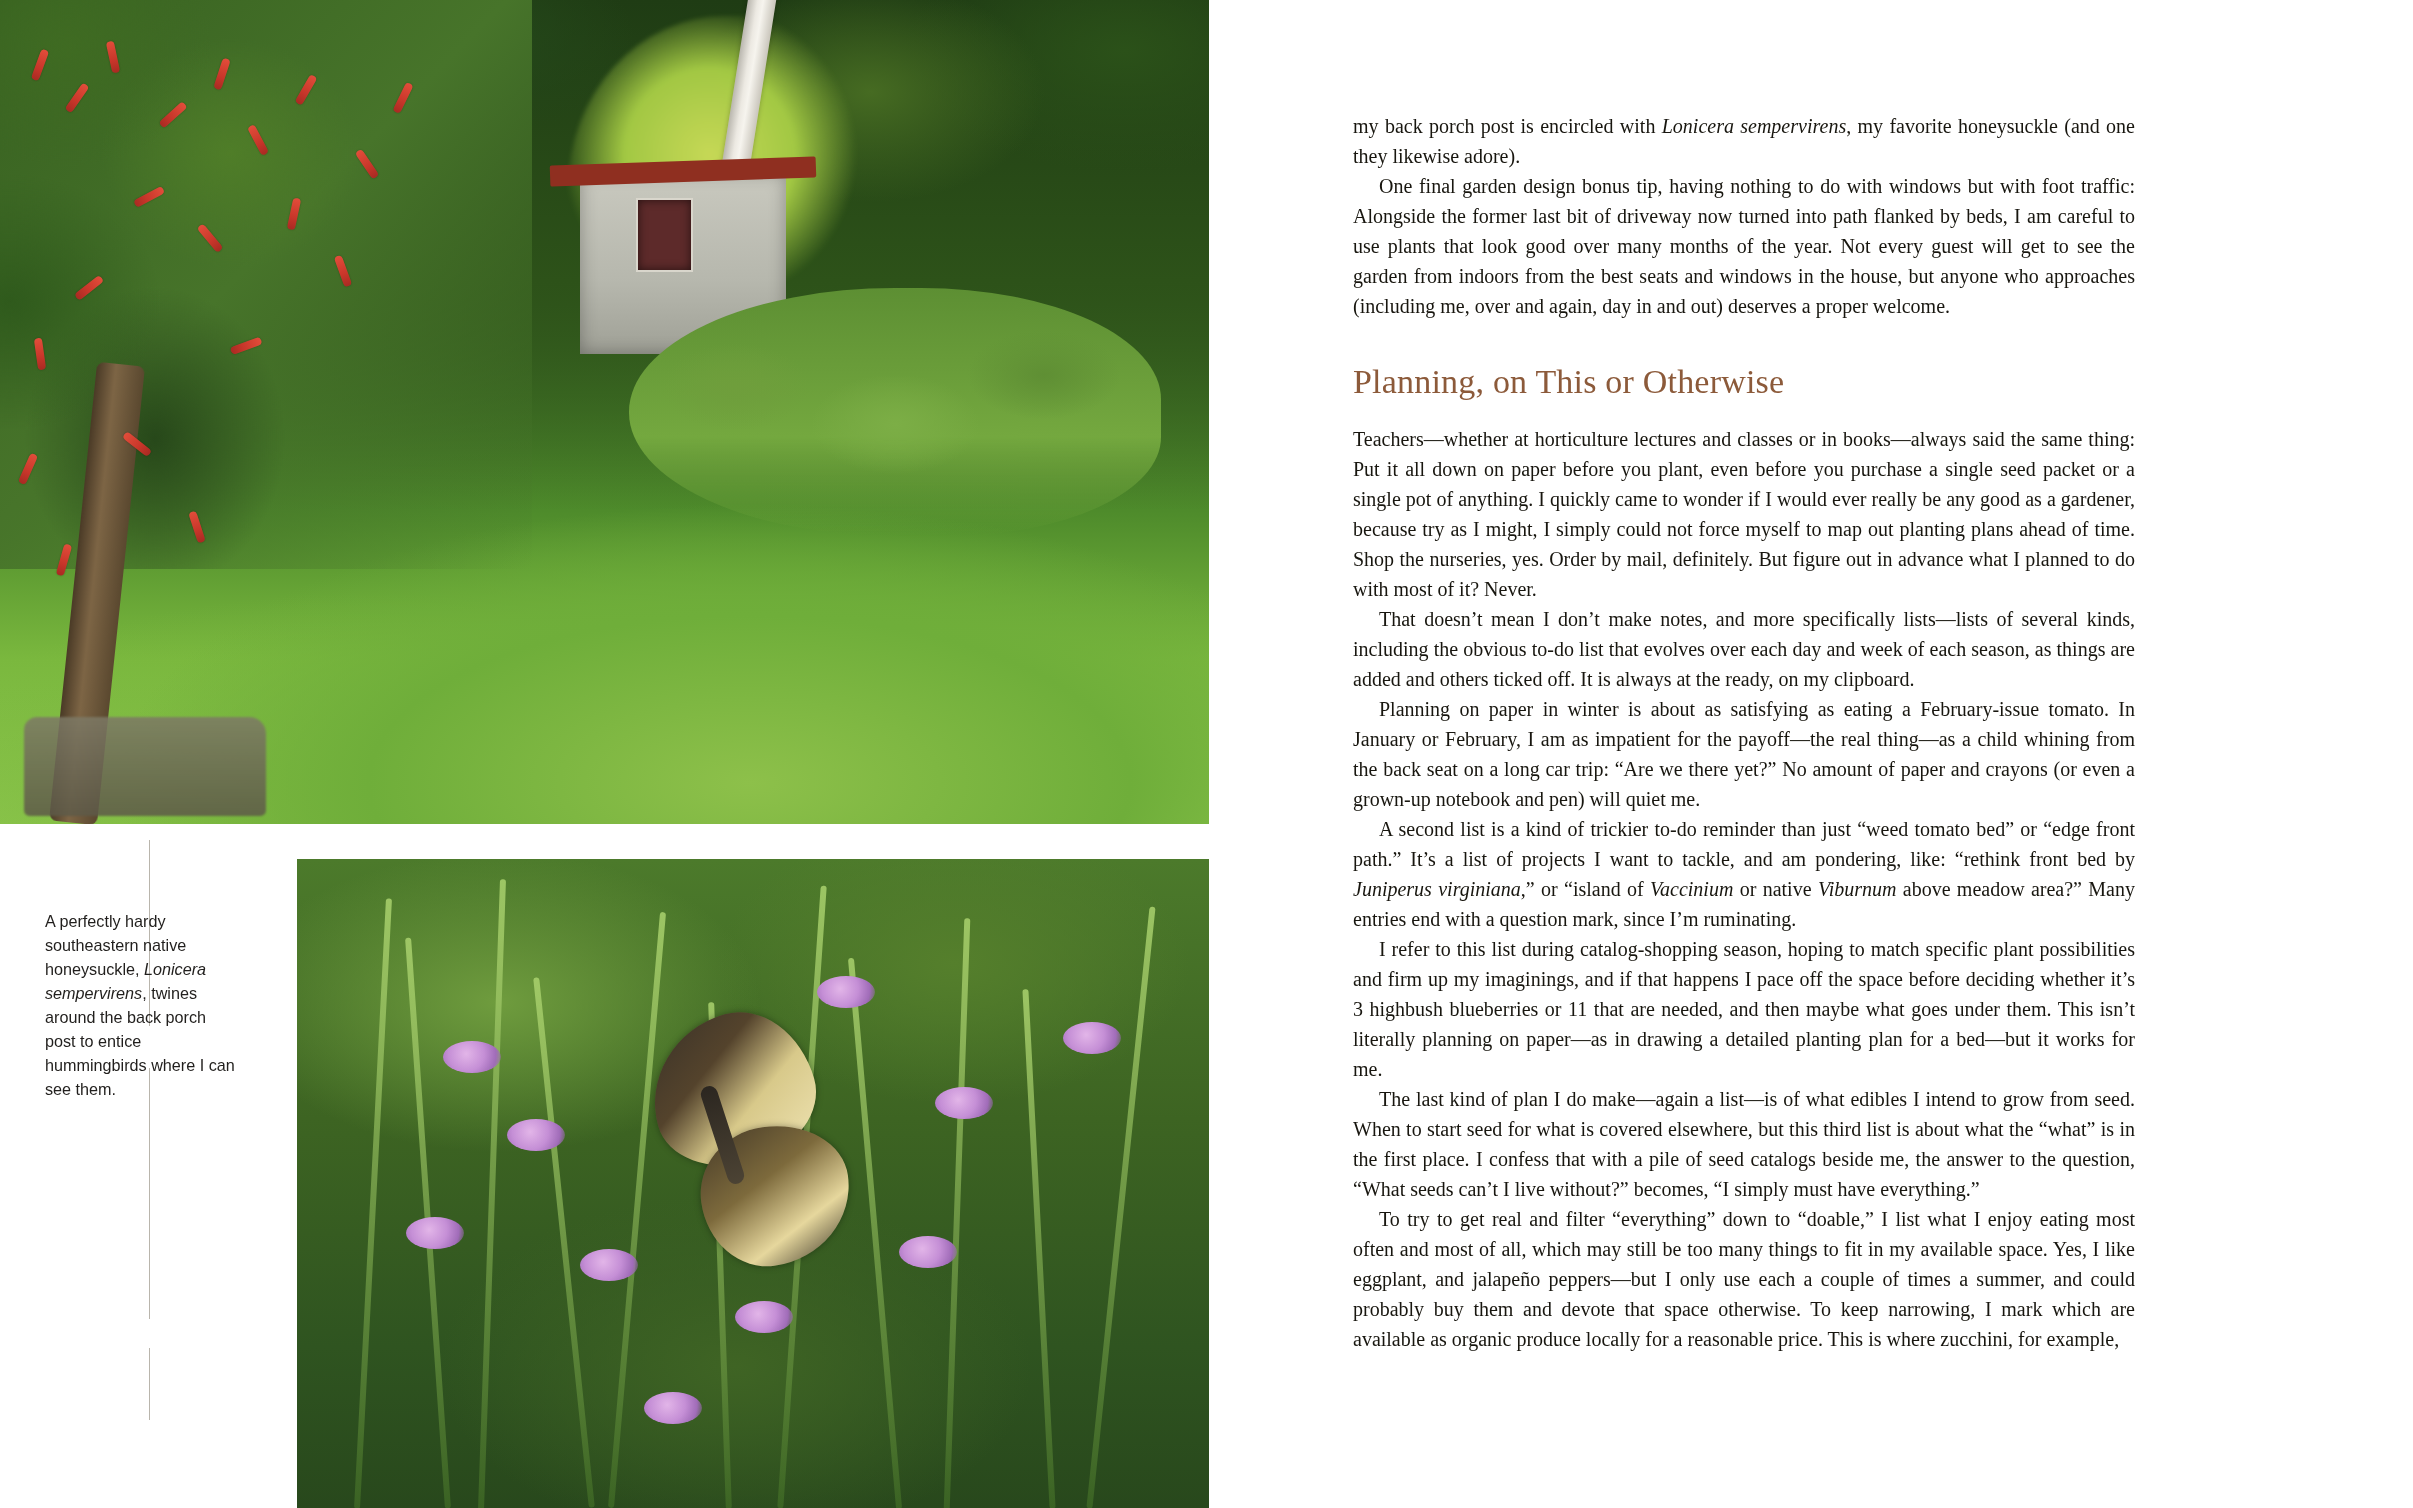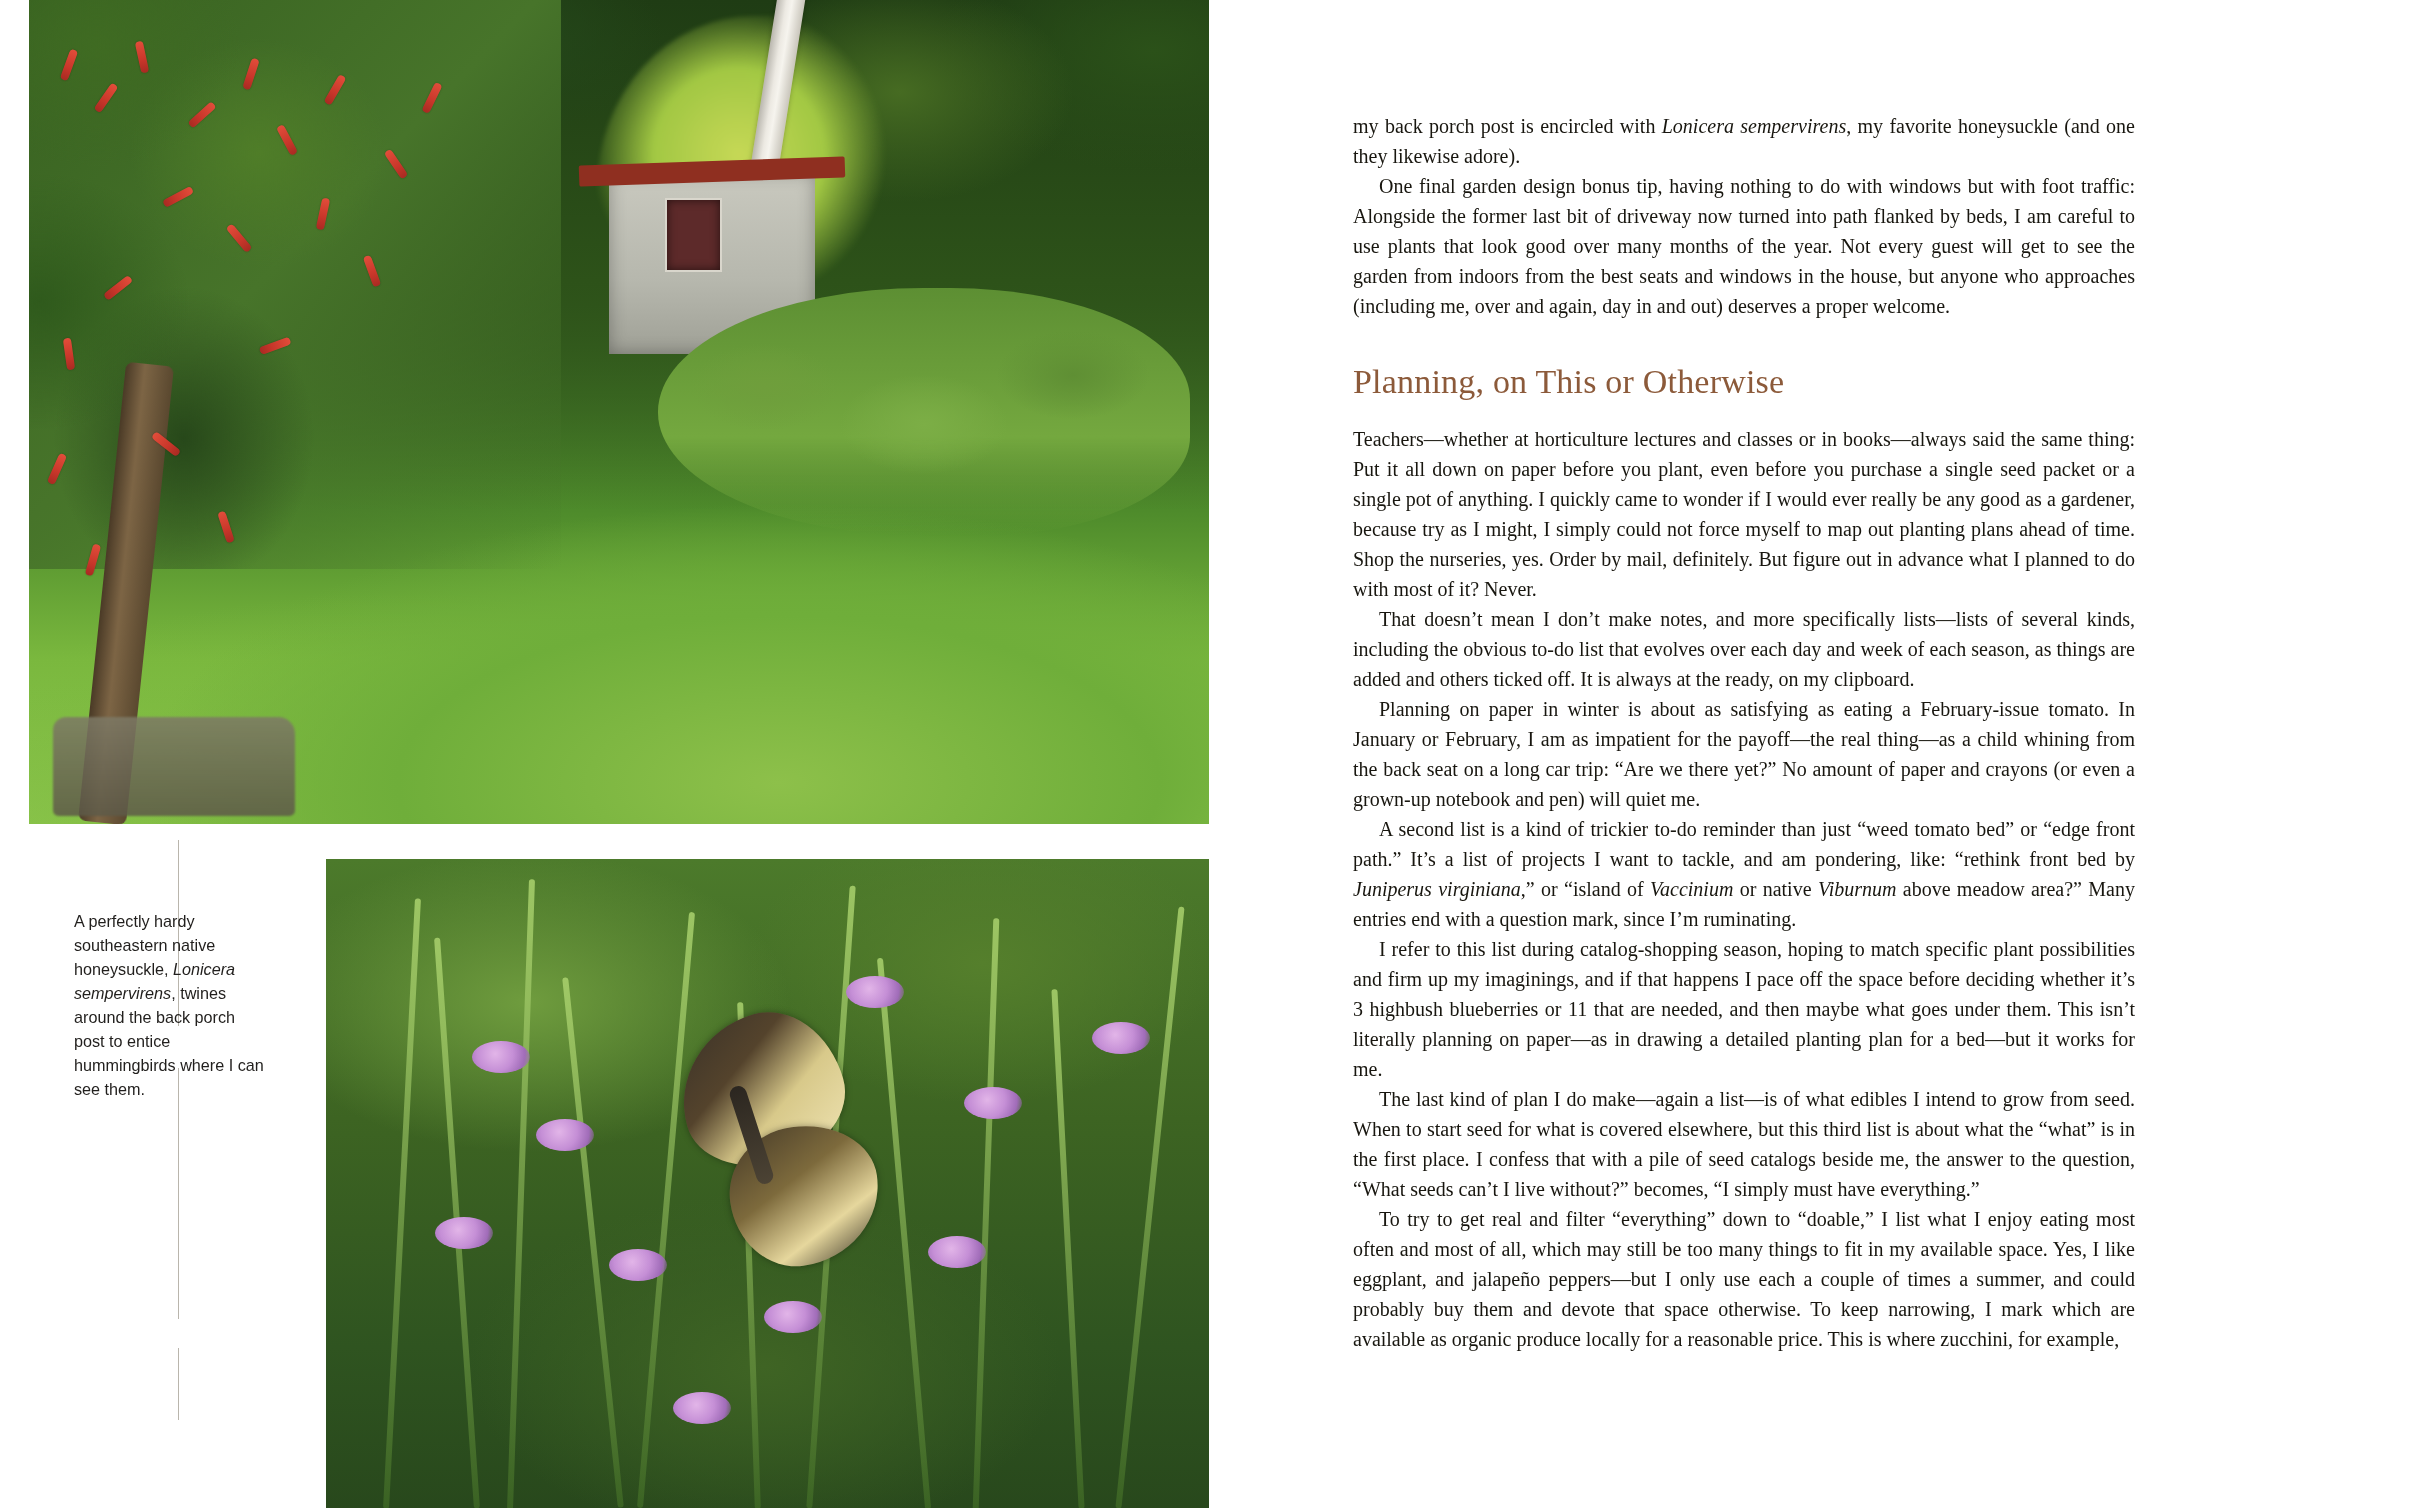--- a/index.html
+++ b/index.html
@@ -23,21 +23,20 @@
 
   
   .left-page {
     position: absolute;
     left: 0;
     top: 0;
     width: 1357px;
     height: 1508px;
     background: #ffffff;
     overflow: hidden;
-    margin-left: 29px;
   }
 
   
   .photo-top {
     position: absolute;
     left: 0;
     top: 0;
     width: 1209px;
     height: 824px;
     overflow: hidden;

